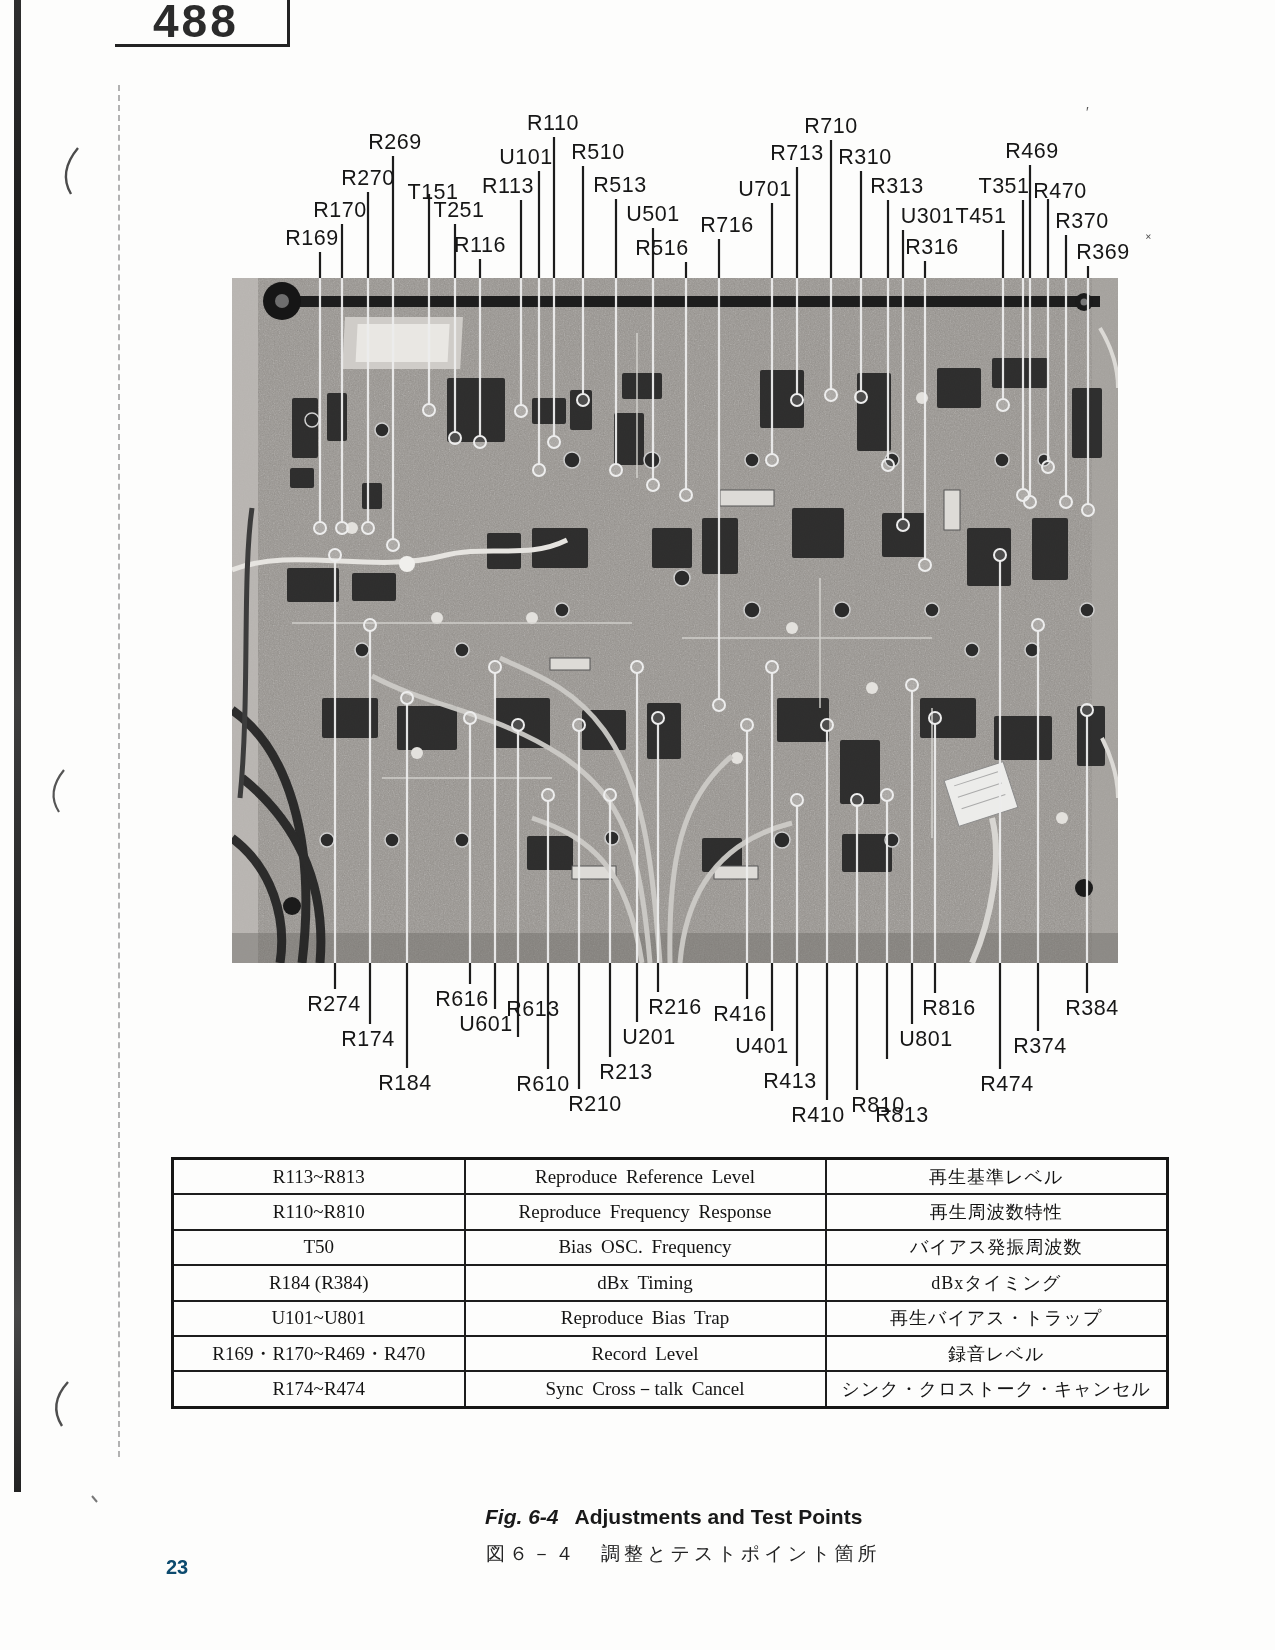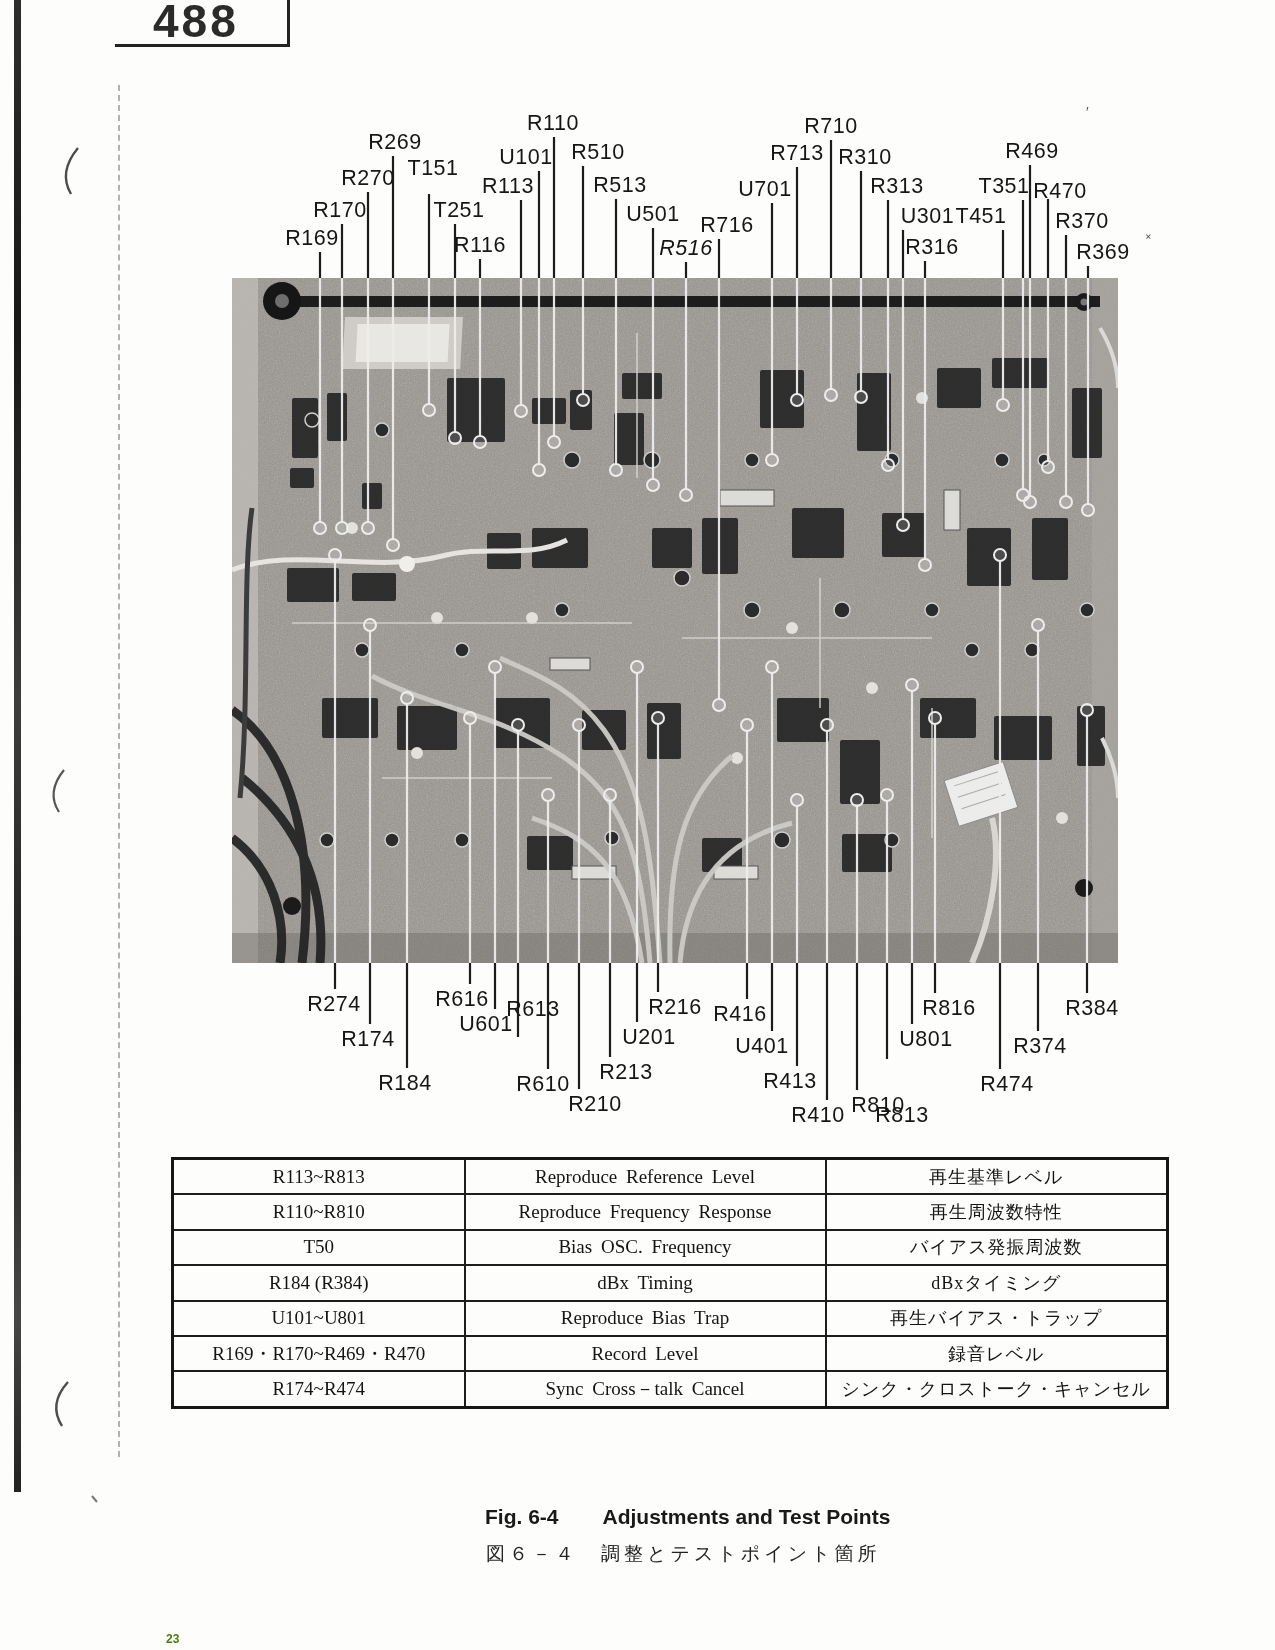--- a/index.html
+++ b/index.html
@@ -32,23 +32,23 @@
   .adj-table{position:absolute;left:171px;top:1157px;width:995px;table-layout:fixed;
              border-collapse:collapse;border:3px solid #161616;
              font-family:"Liberation Serif",serif;font-size:19px;color:#141414;}
   .adj-table td{border:2.4px solid #1d1d1d;height:33.4px;text-align:center;
                 padding:0 4px;overflow:hidden;white-space:nowrap;}
   .adj-table .c-en{word-spacing:4px;}
   .adj-table .c-ja{font-size:18px;letter-spacing:1px;}
 
   
   .fig-caption{position:absolute;left:485px;top:1505px;font-weight:bold;font-size:21px;color:#191919;}
-  .fig-caption b{margin-right:44px;}
+  .fig-caption b{margin-right:16px;font-style:italic;}
   .fig-caption-ja{position:absolute;left:486px;top:1541px;font-size:19px;letter-spacing:4px;color:#222;}
-  .folio{position:absolute;left:166px;top:1632px;font-weight:bold;font-size:12px;color:#4d7c0f;}
+  .folio{position:absolute;left:166px;top:1556px;font-weight:bold;font-size:20px;color:#0c4a6e;}
   .speck{position:absolute;color:#555;font-size:14px;}
 </style>
 </head>
 <body>
 
 <div class="page">
 
   <div class="spine"></div>
   <div class="fold-line"></div>
   <svg class="margin-marks" width="140" height="1650">
@@ -368,30 +368,30 @@
       <line x1="1087" y1="993" x2="1087" y2="963" class="ln-dark"></line>
       <line x1="1087" y1="963" x2="1087" y2="715" class="ln-light"></line>
       <circle cx="1087" cy="710" r="6" class="ln-ring"></circle>
     </svg>
 
   <div>
       <div class="callout" style="left: 312px; top: 238px;">R169</div>
       <div class="callout" style="left: 340px; top: 210px;">R170</div>
       <div class="callout" style="left: 368px; top: 178px;">R270</div>
       <div class="callout" style="left: 395px; top: 142px;">R269</div>
-      <div class="callout" style="left: 433px; top: 168px;">T151</div>
+      <div class="callout" style="left: 433px; top: 192px;">T151</div>
       <div class="callout" style="left: 459px; top: 210px;">T251</div>
       <div class="callout" style="left: 480px; top: 245px;">R116</div>
       <div class="callout" style="left: 508px; top: 186px;">R113</div>
       <div class="callout" style="left: 526px; top: 157px;">U101</div>
       <div class="callout" style="left: 553px; top: 123px;">R110</div>
       <div class="callout" style="left: 598px; top: 152px;">R510</div>
       <div class="callout" style="left: 620px; top: 185px;">R513</div>
       <div class="callout" style="left: 653px; top: 214px;">U501</div>
-      <div class="callout" style="left: 686px; top: 248px; font-style: italic;">R516</div>
+      <div class="callout" style="left: 662px; top: 248px;">R516</div>
       <div class="callout" style="left: 727px; top: 225px;">R716</div>
       <div class="callout" style="left: 765px; top: 189px;">U701</div>
       <div class="callout" style="left: 797px; top: 153px;">R713</div>
       <div class="callout" style="left: 831px; top: 126px;">R710</div>
       <div class="callout" style="left: 865px; top: 157px;">R310</div>
       <div class="callout" style="left: 897px; top: 186px;">R313</div>
       <div class="callout" style="left: 917px; top: 216px; padding-left: 21px;">U301</div>
       <div class="callout" style="left: 932px; top: 247px;">R316</div>
       <div class="callout" style="left: 981px; top: 216px; text-align: center;">T451</div>
       <div class="callout" style="left: 1004px; top: 186px;">T351</div>

